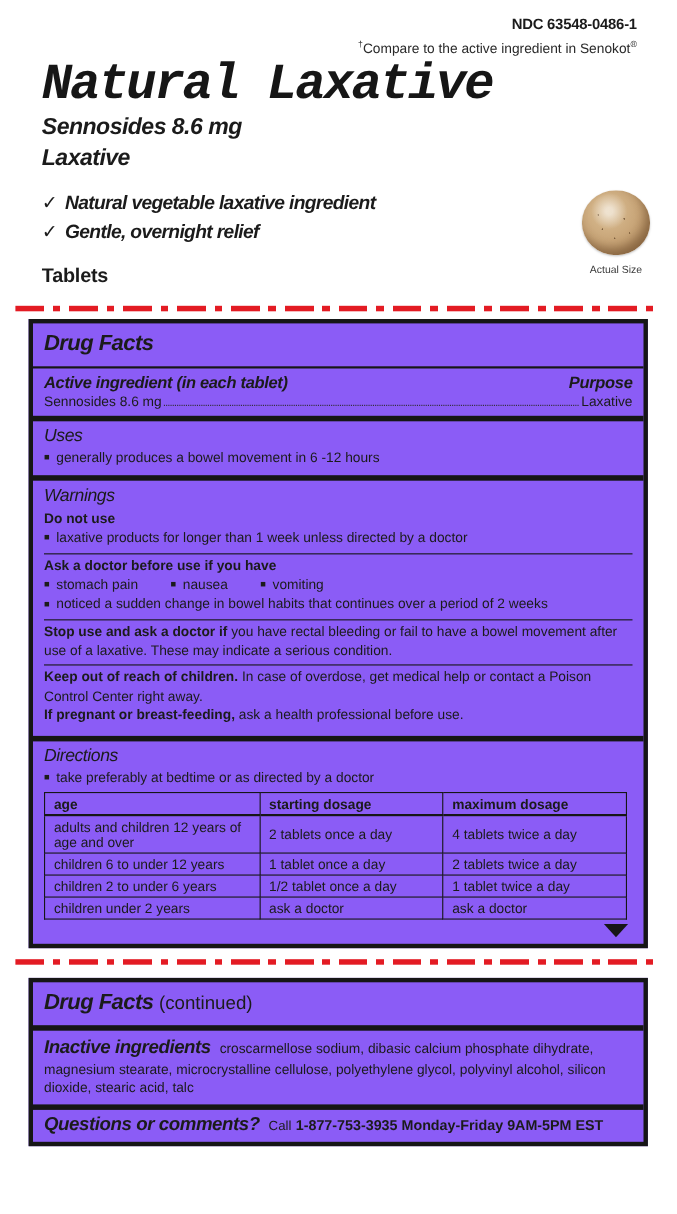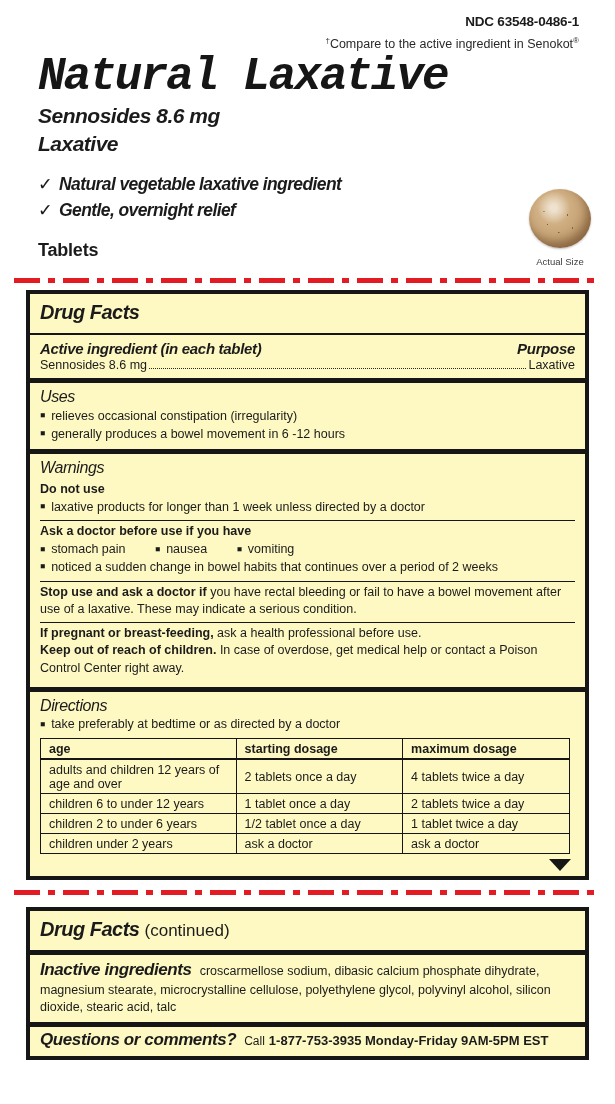--- a/index.html
+++ b/index.html
@@ -24,21 +24,21 @@
     font-size:46px; font-weight:bold; font-style:italic;
     letter-spacing:-2px; line-height:1.05; color:#161616;font-family:Liberation Mono, monospace;
   }
   .brand-sub { font-size:21px; font-weight:bold; font-style:italic; letter-spacing:-0.5px; margin-top:3px; }
   .brand-cat { font-size:21px; font-weight:bold; font-style:italic; letter-spacing:-0.5px; margin-top:4px; }
   .features { margin-top:16px; }
   .feature { font-size:17.5px; font-style:italic; font-weight:700; letter-spacing:-0.6px; line-height:1.45; }
   .feature .check { font-style:normal; margin-right:7px; font-weight:bold; }
   .form-name { margin-top:17px; font-size:18px; font-weight:bold; letter-spacing:-0.2px; }
   
-  .tablet-figure { position:absolute; top:189px; left:513px; width:78px; text-align:center; }
+  .tablet-figure { position:absolute; top:173px; left:513px; width:78px; text-align:center; }
   .tablet {
     width:62px; height:59px; margin:0 auto; border-radius:50%;
     background:
       radial-gradient(circle at 40% 32%, rgba(255,255,255,0.55) 0 6%, rgba(255,255,255,0) 30%),
       radial-gradient(1.5px 1.5px at 30% 60%, #7d5f3e 40%, transparent 60%),
       radial-gradient(1.5px 1.5px at 62% 44%, #7d5f3e 40%, transparent 60%),
       radial-gradient(1.5px 1.5px at 48% 74%, #7d5f3e 40%, transparent 60%),
       radial-gradient(1.5px 1.5px at 70% 66%, #8a6a45 40%, transparent 60%),
       radial-gradient(1.5px 1.5px at 24% 38%, #8a6a45 40%, transparent 60%),
       radial-gradient(circle at 38% 32%, #dcc096 0%, #c8a578 48%, #b08a5e 78%, #8c6b47 96%);
@@ -51,21 +51,21 @@
     background:repeating-linear-gradient(to right,
       #e31b23 0 26px, transparent 26px 34px,
       #e31b23 34px 41px, transparent 41px 49px);
   }
   .tear-1 { margin-top:17px; }
   .tear-2 { margin-top:10px; }
   
   .df-box {
     margin:7px 18px 0;
     border:4px solid #161616;
-    background:#fef9c3;
+    background:#8b5cf6;
   }
   .df-box-2 { margin-top:12px; }
   .df-sec { padding:3px 10px 6px; }
   .rule-med  { border-top:2.5px solid #161616;text-align:right; }
   .rule-thick{ border-top:5px solid #161616; }
   .df-title { font-size:20px; font-weight:bold; font-style:italic; letter-spacing:-0.5px; padding:4px 0 3px; }
   .df-title-cont { font-size:17px; font-weight:normal; font-style:normal; letter-spacing:0; }
   .sec-h { font-size:16px; font-weight:normal; font-style:italic; letter-spacing:-0.4px; line-height:1.35; }
   .body-t { font-size:12.5px; line-height:1.38; color:#1b1b1b; }
   .bullet-row { font-size:12.5px; line-height:1.42; }
@@ -140,21 +140,20 @@
       </div>
       <div class="ai-line">
         <span>Sennosides 8.6 mg</span>
         <span class="ai-leader"></span>
         <span>Laxative</span>
       </div>
     </div>
 
     <div class="df-sec rule-thick">
       <div class="sec-h">Uses</div>
-      <div class="bullet-row"><span class="sq">■</span><span>relieves occasional constipation (irregularity)</span></div>
       <div class="bullet-row"><span class="sq">■</span><span>generally produces a bowel movement in 6 -12 hours</span></div>
     </div>
 
     <div class="df-sec rule-thick">
       <div class="sec-h">Warnings</div>
 
       <div class="w-sub">
         <div class="sub-h">Do not use</div>
         <div class="bullet-row"><span class="sq">■</span><span>laxative products for longer than 1 week unless directed by a doctor</span></div>
       </div>
@@ -167,22 +166,22 @@
           <span class="inline-item"><span class="sq">■</span><span>vomiting</span></span>
         </div>
         <div class="bullet-row"><span class="sq">■</span><span>noticed a sudden change in bowel habits that continues over a period of 2 weeks</span></div>
       </div>
 
       <div class="w-sub">
         <p class="body-t"><span class="lead-b">Stop use and ask a doctor if</span><span> you have rectal bleeding or fail to have a bowel movement after use of a laxative. These may indicate a serious condition.</span></p>
       </div>
 
       <div class="w-sub">
+        <p class="body-t"><span class="lead-b">Keep out of reach of children.</span><span> In case of overdose, get medical help or contact a Poison Control Center right away.</span></p>
         <p class="body-t"><span class="lead-b">If pregnant or breast-feeding,</span><span> ask a health professional before use.</span></p>
-        <p class="body-t"><span class="lead-b">Keep out of reach of children.</span><span> In case of overdose, get medical help or contact a Poison Control Center right away.</span></p>
       </div>
     </div>
 
     <div class="df-sec rule-thick">
       <div class="sec-h">Directions</div>
       <div class="bullet-row"><span class="sq">■</span><span>take preferably at bedtime or as directed by a doctor</span></div>
 
       <table class="dir-table">
         <thead>
           <tr>

